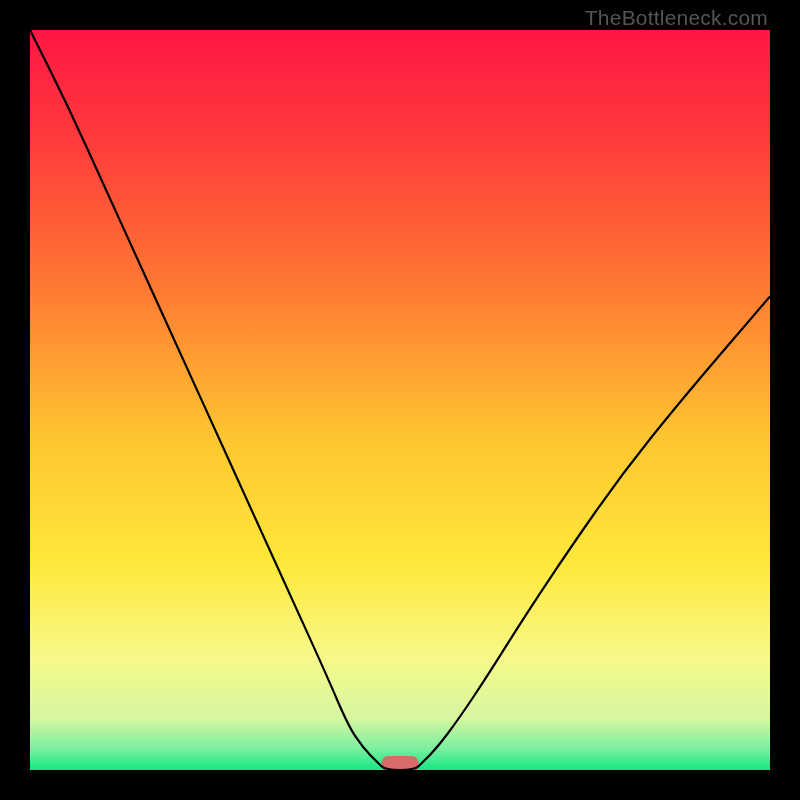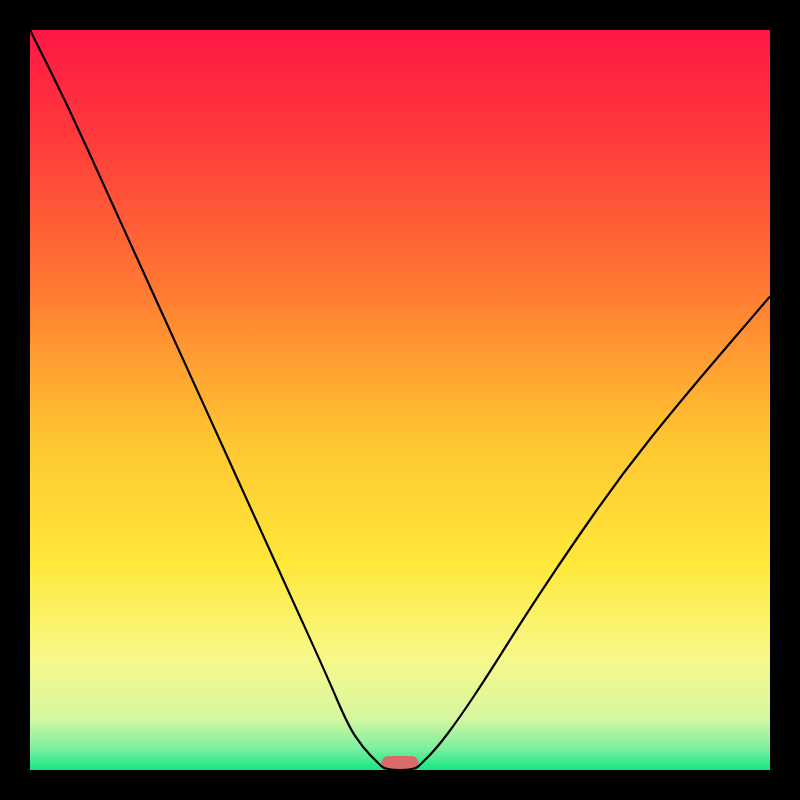--- a/index.html
+++ b/index.html
@@ -32,20 +32,21 @@
     font-size: 21px;
     font-weight: 500;
     letter-spacing: 0.2px;
   }
   svg { display: block; }
 </style>
 </head>
 <body>
 
 <div class="frame">
+  <div class="watermark">TheBottleneck.com</div>
 
   <div class="plot">
     <svg id="plot-svg" width="740" height="740" viewBox="0 0 740 740">
       <defs>
         <linearGradient id="bg-grad" x1="0" y1="0" x2="0" y2="1">
             <stop offset="0%" stop-color="#ff1744"></stop>
             <stop offset="15%" stop-color="#ff3b3b"></stop>
             <stop offset="35%" stop-color="#ff7a33"></stop>
             <stop offset="55.00000000000001%" stop-color="#ffc531"></stop>
             <stop offset="72%" stop-color="#ffe83a"></stop>

